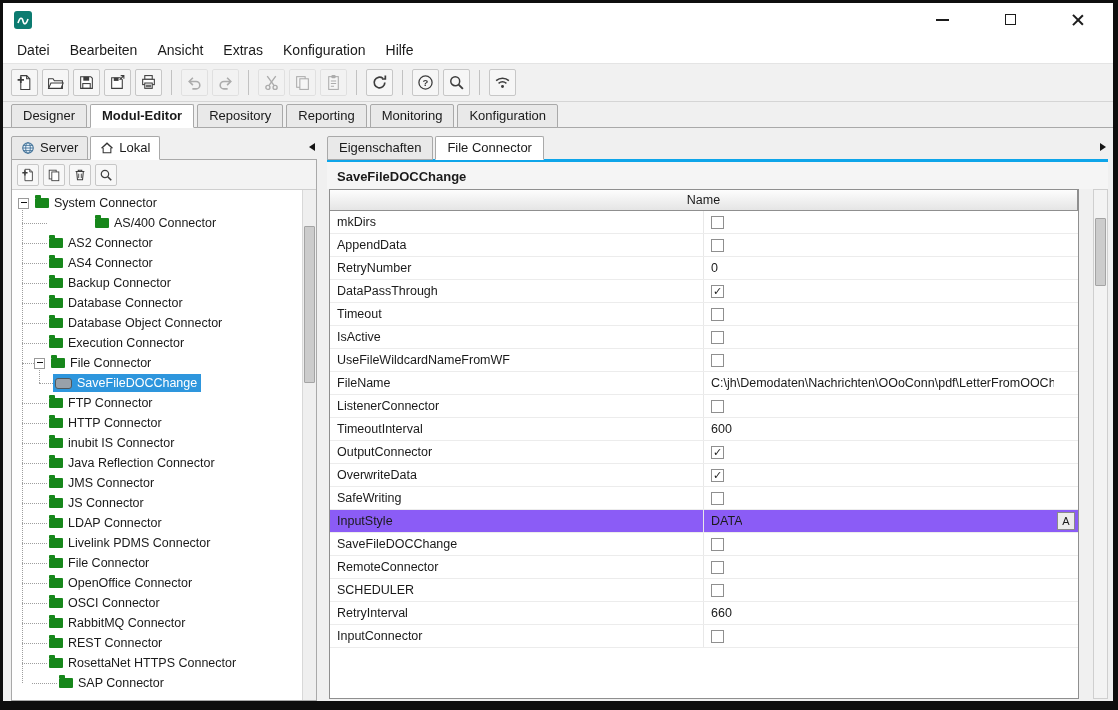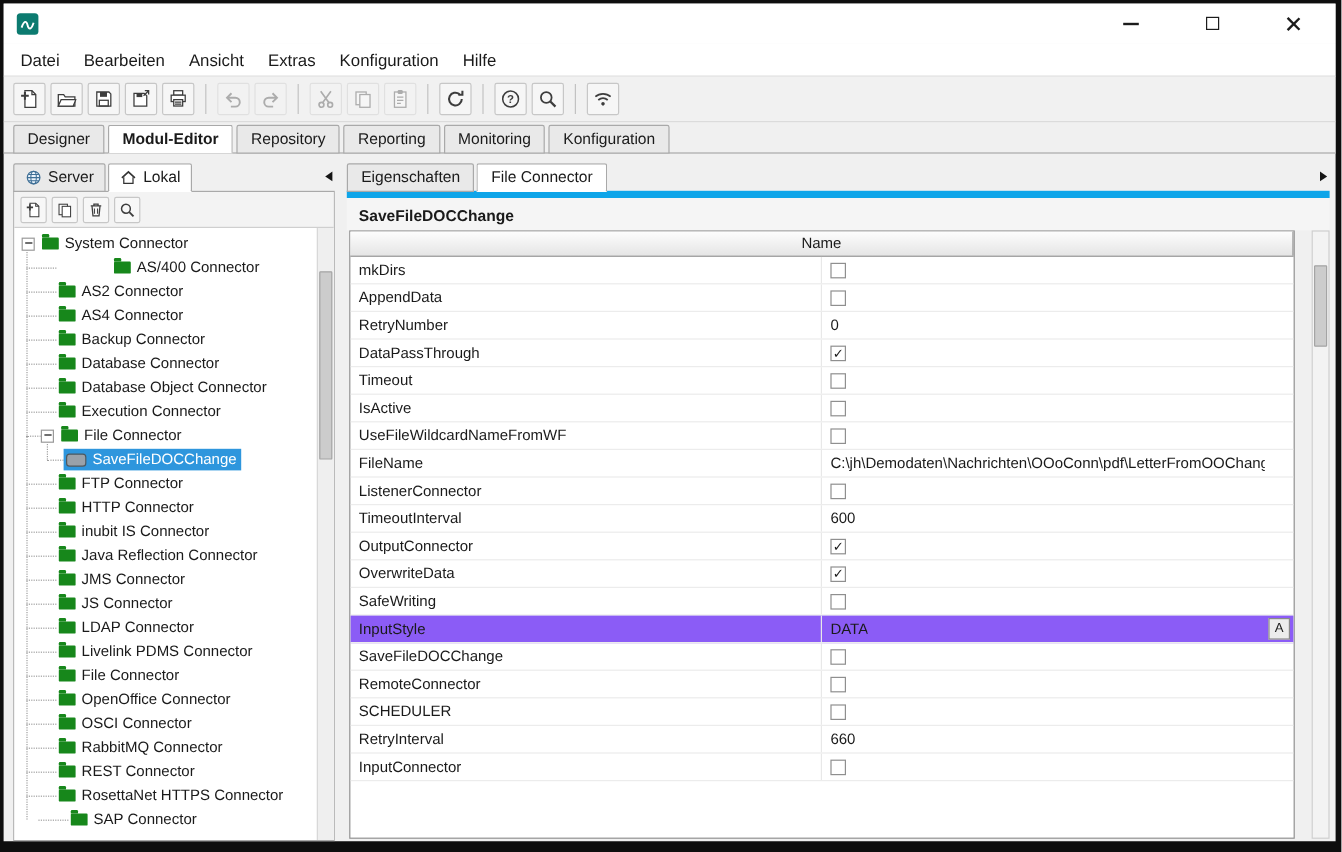--- a/index.html
+++ b/index.html
@@ -31,21 +31,21 @@
   .tb-btn .ic svg{width:17px;height:17px;display:block;}
   .tb-btn.disabled{opacity:.38;}
   .tb-sep{width:1px;height:25px;background:#c2c2c2;margin:0 5px;flex:none;}
   
   .maintabs{height:25px;display:flex;align-items:flex-end;padding:0 0 0 8px;border-bottom:1px solid #a9a9a9;flex:none;background:#f0f0f0;}
   .mtab{padding:3px 11px 4px;border:1px solid #a9a9a9;background:#e9e9e9;margin:0 3px -1px 0;border-radius:2px 2px 0 0;border-bottom:1px solid #a9a9a9;white-space:nowrap;}
   .mtab.active{background:#fff;border-bottom:1px solid #fff;font-weight:bold;}
   
   .content{flex:1;display:flex;padding:5px 5px 0 8px;min-height:0;}
   
-  .left-panel{width:268px;flex:none;display:flex;flex-direction:column;min-height:0;}
+  .left-panel{width:306px;flex:none;display:flex;flex-direction:column;min-height:0;}
   .left-tabs-row{display:flex;align-items:flex-end;height:26px;position:relative;}
   .ltabs{display:flex;align-items:flex-end;}
   .ltab{display:flex;align-items:center;gap:5px;padding:3px 9px 4px;border:1px solid #a9a9a9;background:#e9e9e9;margin:0 2px -1px 0;border-radius:2px 2px 0 0;border-bottom:1px solid #a9a9a9;white-space:nowrap;z-index:2;}
   .ltab.active{background:#fff;border-bottom:1px solid #fff;}
   .ltab .ic svg{width:14px;height:14px;display:block;}
   .collapse-arrow{margin-left:auto;margin-bottom:8px;margin-right:2px;width:0;height:0;border-top:4px solid transparent;border-bottom:4px solid transparent;}
   .collapse-arrow.left{border-right:6px solid #151515;}
   .collapse-arrow.right{border-left:6px solid #151515;}
   .left-body{flex:1;display:flex;flex-direction:column;border:1px solid #a9a9a9;background:#fff;min-height:0;}
   .left-toolbar{height:29px;border-bottom:1px solid #cfcfcf;display:flex;align-items:center;gap:4px;padding:0 5px;background:#f3f3f3;flex:none;}
@@ -64,21 +64,21 @@
   .tree-ic{flex:none;display:inline-block;}
   .tree-ic.folder{width:14px;height:10px;background:#17871b;border-radius:1px;position:relative;}
   .tree-ic.folder::before{content:'';position:absolute;top:-3px;left:0;width:6px;height:3px;background:#17871b;border-radius:1px 1px 0 0;}
   .tree-ic.module{width:15px;height:9px;background:#99a1a9;border:1px solid #4e585e;border-radius:3px;}
   
   .vscroll{width:13px;flex:none;background:#efefef;border-left:1px solid #d8d8d8;position:relative;}
   .vscroll .thumb{position:absolute;left:1px;right:1px;background:#cccccc;border:1px solid #a4a4a4;border-radius:1px;}
   .vscroll.outer{border:1px solid #cfcfcf;background:#f3f3f3;}
   
   .right-panel{flex:1;display:flex;flex-direction:column;min-width:0;margin-left:10px;}
-  .right-tabs-row{display:flex;align-items:flex-end;height:26px;border-bottom:6px solid #0ea5e9;}
+  .right-tabs-row{display:flex;align-items:flex-end;height:26px;border-bottom:3px solid #0ea5e9;}
   .rtabs{display:flex;align-items:flex-end;}
   .rtab{padding:3px 11px 4px;border:1px solid #a9a9a9;background:#e9e9e9;margin:0 2px -1px 0;border-radius:2px 2px 0 0;border-bottom:1px solid #a9a9a9;white-space:nowrap;}
   .rtab.active{background:#fff;border-bottom:1px solid #fff;}
   .panel-title{padding:7px 10px 5px;font-weight:bold;font-size:13px;flex:none;background:#f5f5f5;}
   .table-wrap{flex:1;display:flex;min-height:0;padding:0 0 2px 2px;}
   .prop-table{flex:1;border:1px solid #8f8f8f;background:#fff;display:flex;flex-direction:column;margin-right:14px;min-width:0;}
   .thead{display:flex;height:20px;flex:none;border-bottom:1px solid #8f8f8f;background:linear-gradient(#fdfdfd,#e5e5e5);}
   .th{flex:1;display:flex;align-items:center;justify-content:center;font-size:12.5px;min-width:0;}
   .th:first-child{border-right:1px solid #8f8f8f;}
   .tbody{flex:1;overflow:hidden;}

